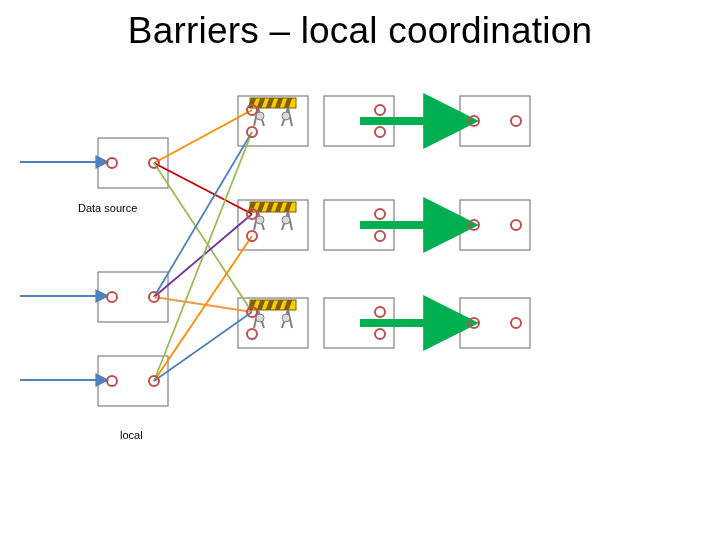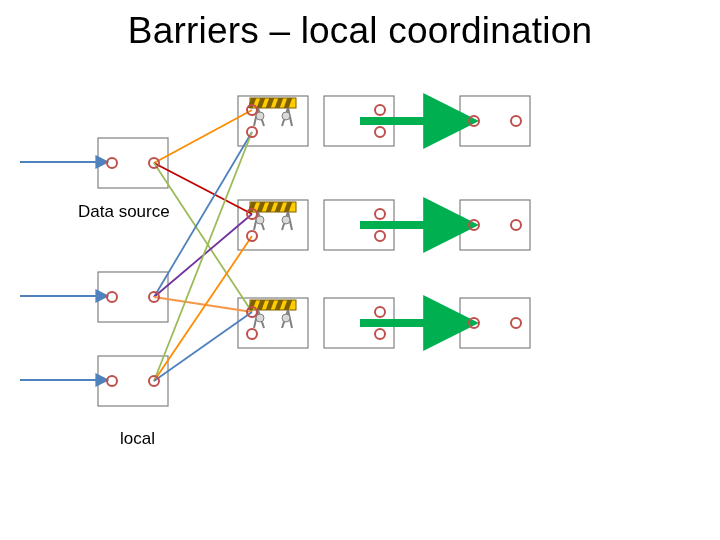--- a/index.html
+++ b/index.html
@@ -1,18 +1,18 @@
 <!DOCTYPE html>
 <html><head>
 <meta charset="utf-8">
 <style>
 html,body{margin:0;padding:0;width:720px;height:540px;background:#fff;font-family:Arial,Helvetica,sans-serif;}
 .stage{position:relative;width:720px;height:540px;}
 .title{position:absolute;left:0;right:0;text-align:center;font-size:37px;color:#000;top:10px;letter-spacing:0.2px;}
-.lbl{position:absolute;font-size:17px;color:#000;}
+.lbl{position:absolute;font-size:11px;color:#000;}
 svg{position:absolute;top:0;left:0;}
 .box{fill:#fff;stroke:#808080;stroke-width:1.2;}
 .dot{fill:none;stroke:#c0504d;stroke-width:2;}
 </style>
 </head>
 <body>
 
 <div class="stage">
   <div class="title">Barriers – local coordination</div>
   <div class="lbl" style="left:78px;top:202px;">Data source</div>

